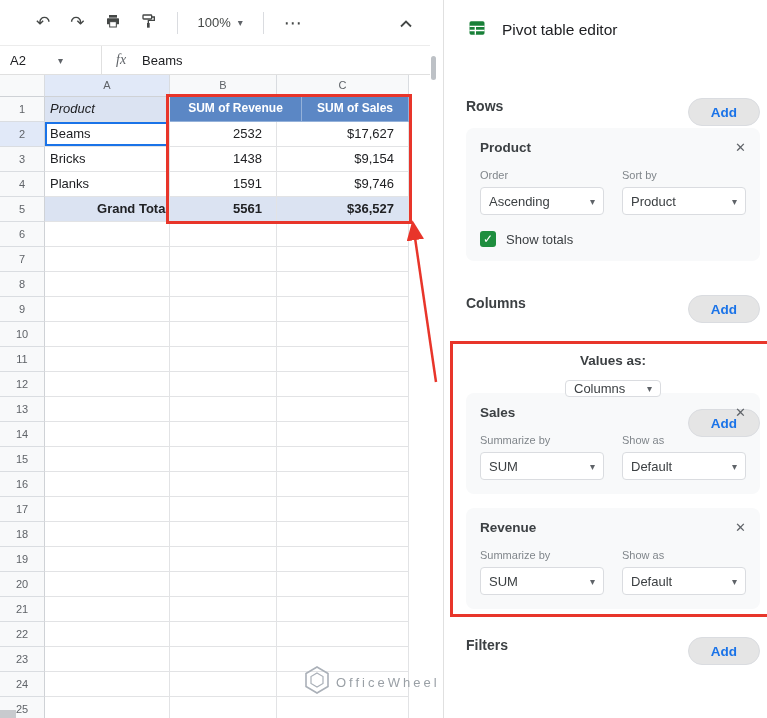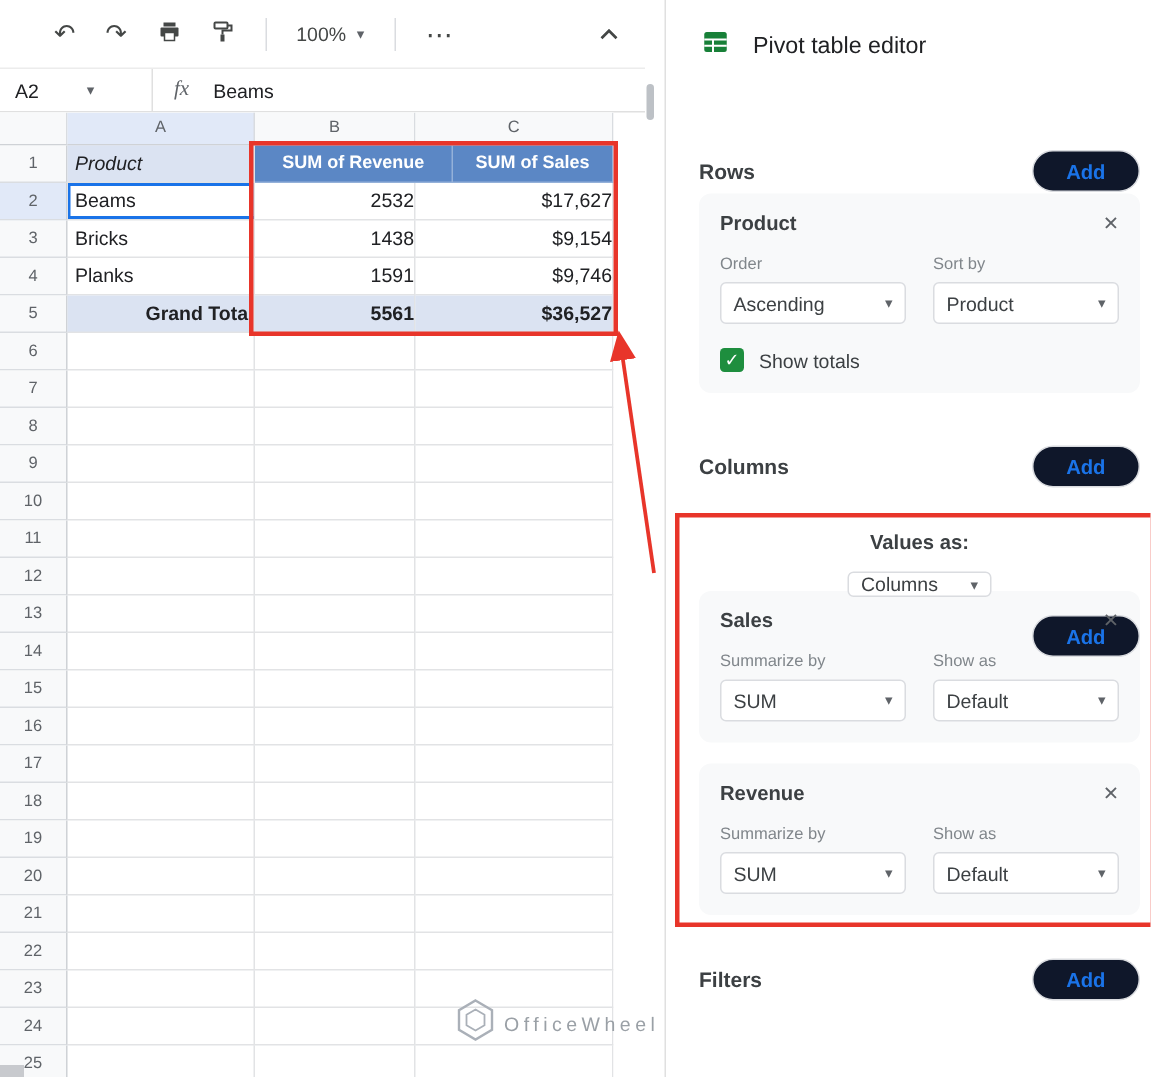--- a/index.html
+++ b/index.html
@@ -29,21 +29,21 @@
   .ch-row{display:flex; height:22px;}
   .ch{background:#f8f9fa; border-right:1px solid #d9dce0; border-bottom:1px solid #cfd2d6; font-size:11px; color:#5f6368; text-align:center; line-height:21px; cursor:pointer;}
   .ch.hl{background:#e1e9f8;}
   .corner{width:45px;}
   .grid-row{display:flex; height:25px;}
   .cell{border-right:1px solid #e2e3e5; border-bottom:1px solid #e2e3e5; font-size:13px; line-height:23px; color:#202124; overflow:hidden; white-space:nowrap; cursor:cell;}
   .c-num{width:45px;} .c-a{width:125px;} .c-b{width:107px;} .c-c{width:132px;}
   .rh{background:#f8f9fa; border-right:1px solid #cfd2d6; border-bottom:1px solid #dadde1; font-size:11px; color:#5f6368; text-align:center; line-height:24px; cursor:pointer;}
   .rh.hl{background:#e1e9f8;}
   .txt{padding-left:5px; text-align:left;}
-  .num{padding-right:0; text-align:right;}
+  .num{padding-right:14px; text-align:right;}
   .ph{background:var(--pivot_header_blue); color:#fff; font-weight:bold; font-size:12px; text-align:center; border-right:1px solid rgba(255,255,255,.35); border-bottom:1px solid rgba(255,255,255,.35);}
   .band{background:var(--pivot_band_blue);}
   .italic{font-style:italic;}
   .bold{font-weight:bold;text-align:right;}
   .sel{position:relative; box-shadow:inset 0 0 0 2px var(--accent_blue); z-index:2;}
   .fill-handle{position:absolute; right:-3px; bottom:-3px; width:6px; height:6px; background:var(--accent_blue); border:1px solid #fff; z-index:3;}
 
   
   .red-sheet-box{position:absolute; left:166px; top:94px; width:246px; height:130px; border:3px solid var(--annotation_red); pointer-events:none; z-index:6;}
   .arrow-overlay{position:absolute; left:0; top:0; width:767px; height:718px; pointer-events:none; z-index:7;}
@@ -53,23 +53,23 @@
   .scroll-corner{position:absolute; left:0; top:710px; width:16px; height:8px; background:#c8cace;}
 
   
   .watermark{position:absolute; left:304px; top:666px; display:flex; align-items:center; gap:6px; color:#9aa0a6; z-index:5; pointer-events:none;}
   .wm-text{font-size:13px; letter-spacing:3px; color:#9aa0a6;}
 
   
   .panel{position:absolute; left:443px; top:0; width:337px; height:718px; background:#fff; border-left:1px solid #e0e0e0; padding:18px 20px 0 22px; z-index:3;}
   .panel-header{display:flex; align-items:center; gap:14px; margin-bottom:56px;}
   .panel-title{font-size:15.5px; color:#202124;}
-  .sec{display:flex; justify-content:space-between; align-items:center; height:30px;}
+  .sec{display:flex; justify-content:space-between; height:30px;}
   .sec-label{font-size:14px; color:#3c4043; font-weight:bold;}
-  .add-btn{height:28px; padding:12px 22px; border:1px solid #dadce0; border-radius:15px; background:#0f172a; color:var(--accent_blue); font-size:13.5px; font-weight:bold; display:flex; align-items:center; cursor:pointer;}
+  .add-btn{height:28px; padding:12px 22px; border:1px solid #dadce0; border-radius:15px; background:#e5e5e5; color:var(--accent_blue); font-size:13.5px; font-weight:bold; display:flex; align-items:center; cursor:pointer;}
   .card{background:#f8f9fa; border-radius:8px; padding:12px 14px 14px; margin-top:12px;}
   .card-head{display:flex; justify-content:space-between; align-items:center; margin-bottom:14px;}
   .card-title{font-size:13.5px; font-weight:bold; color:#3c4043;}
   .close-x{font-size:13px; color:#5f6368; cursor:pointer;}
   .fields{display:grid; grid-template-columns:1fr 1fr; column-gap:18px; row-gap:6px;}
   .flabel{font-size:11px; color:#80868b;}
   .dd{background:#fff; border:1px solid #dadce0; border-radius:4px; height:28px; display:flex; align-items:center; justify-content:space-between; padding:0 8px; font-size:13px; color:#3c4043; cursor:pointer;}
   .cb-row{display:flex; align-items:center; gap:10px; margin-top:16px;}
   .cb{width:16px; height:16px; border-radius:3px; background:var(--check_green); color:#fff; font-size:12px; line-height:16px; text-align:center; cursor:pointer;}
   .cb-label{font-size:13px; color:#3c4043;}

